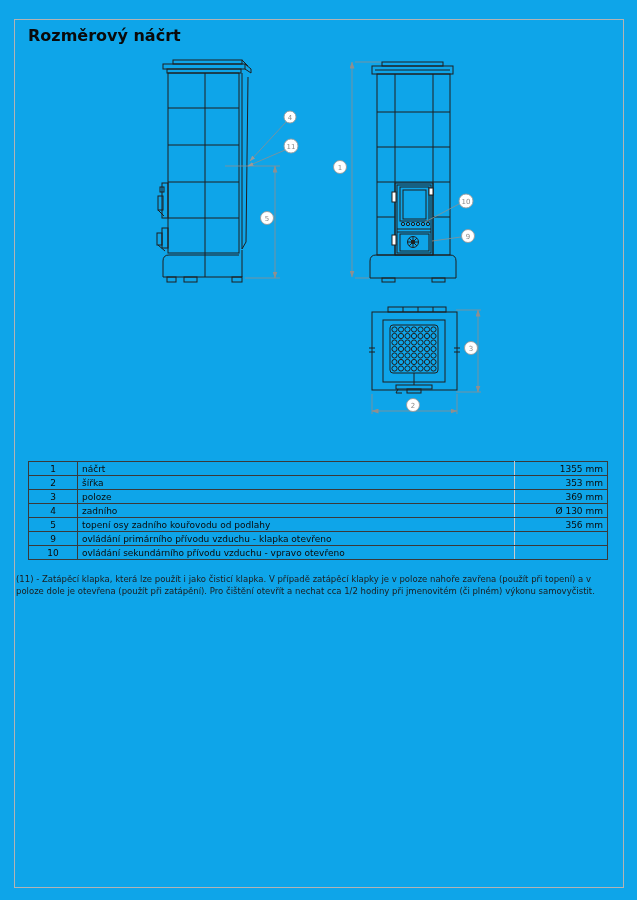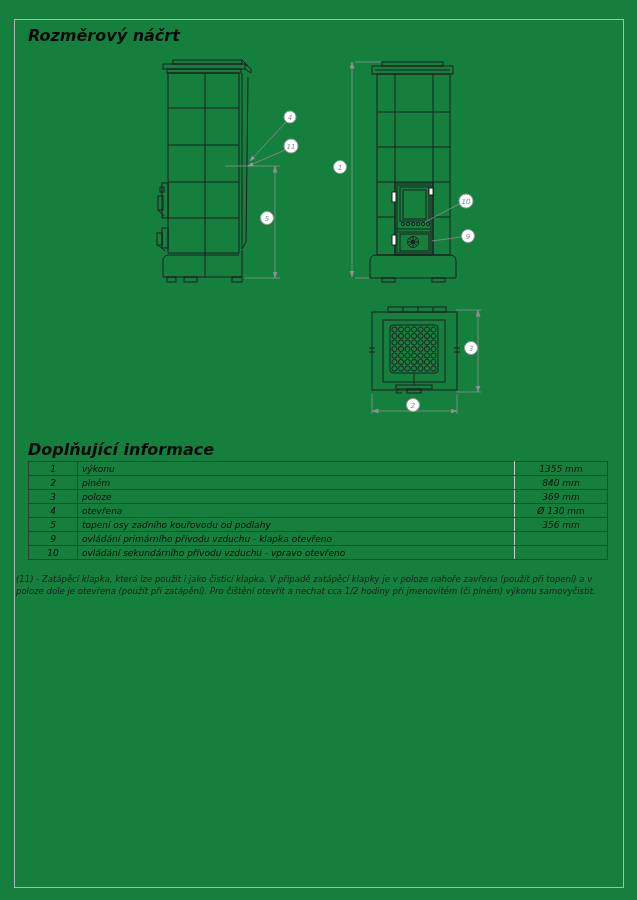--- a/index.html
+++ b/index.html
@@ -1,30 +1,30 @@
 <!DOCTYPE html>
 <html><head>
 <meta charset="utf-8">
 <style>
   html,body{margin:0;padding:0;background:#fff;}
-  #page{position:relative;width:637px;height:900px;background:#15803d;overflow:hidden;
-        font-family:"DejaVu Sans","Liberation Sans",sans-serif;color:#111;font-style:italic;}
+  #page{position:relative;width:637px;height:900px;background:#0ea5e9;overflow:hidden;
+        font-family:"DejaVu Sans","Liberation Sans",sans-serif;color:#111;}
   #frame{position:absolute;left:14px;top:19px;width:608px;height:867px;border:1px solid #b3b3b3;}
   .h1{position:absolute;left:28px;font-weight:bold;font-size:16px;letter-spacing:0;color:#0a0a0a;}
   #title1{top:26px;}
   #title2{top:440px;}
   #drawing{position:absolute;left:0;top:0;}
   
   #info-table{position:absolute;left:28px;top:461px;width:580px;border-collapse:collapse;
               table-layout:fixed;font-size:9px;color:#0a0a0a;}
   #info-table td{border:1px solid #3a3a3a;height:13px;padding:0 4px;line-height:12px;
                  overflow:hidden;white-space:nowrap;}
   #info-table td.num{width:40px;text-align:center;}
   #info-table td.desc{border-right:1px solid #c9c9c9;}
-  #info-table td.val{width:84px;text-align:center;border-left:none;}
+  #info-table td.val{width:84px;text-align:right;border-left:none;}
   #footnote{position:absolute;left:16px;top:573px;width:584px;font-size:8.5px;
             line-height:1.45;color:#1c1c1c;}
   
   .ln{stroke:#1f1f1f;stroke-width:1;fill:none;}
   .lnf{stroke:#1f1f1f;stroke-width:1;fill:#fff;}
   .dim{stroke:#8f8f8f;stroke-width:0.8;fill:none;}
   .callout{stroke:#9a9a9a;stroke-width:0.9;fill:#fff;}
   .callout-txt{font-size:7px;fill:#8a8a8a;text-anchor:middle;font-family:"DejaVu Sans",sans-serif;}
 </style>
 </head>
@@ -210,42 +210,41 @@
       <circle class="callout" cx="471" cy="348" r="6.5"></circle>
       <text class="callout-txt" x="471" y="350.5">3</text>
 
       <path class="dim" d="M372,394 V414 M457,394 V414"></path>
       <path class="dim" d="M372,411 H457" marker-start="url(#arrS)" marker-end="url(#arrE)"></path>
       <circle class="callout" cx="413" cy="405" r="6.5"></circle>
       <text class="callout-txt" x="413" y="407.5">2</text>
     </g>
   </svg>
 
-  <div id="title2" class="h1">Doplňující informace</div>
 
   <table id="info-table">
     <tbody>
       <tr>
         <td class="num">1</td>
-        <td class="desc">výkonu</td>
+        <td class="desc">náčrt</td>
         <td class="val">1355 mm</td>
       </tr>
       <tr>
         <td class="num">2</td>
-        <td class="desc">plném</td>
-        <td class="val">840 mm</td>
+        <td class="desc">šířka</td>
+        <td class="val">353 mm</td>
       </tr>
       <tr>
         <td class="num">3</td>
         <td class="desc">poloze</td>
         <td class="val">369 mm</td>
       </tr>
       <tr>
         <td class="num">4</td>
-        <td class="desc">otevřena</td>
+        <td class="desc">zadního</td>
         <td class="val">Ø 130 mm</td>
       </tr>
       <tr>
         <td class="num">5</td>
         <td class="desc">topení osy zadního kouřovodu od podlahy</td>
         <td class="val">356 mm</td>
       </tr>
       <tr>
         <td class="num">9</td>
         <td class="desc">ovládání primárního přívodu vzduchu - klapka otevřeno</td>

